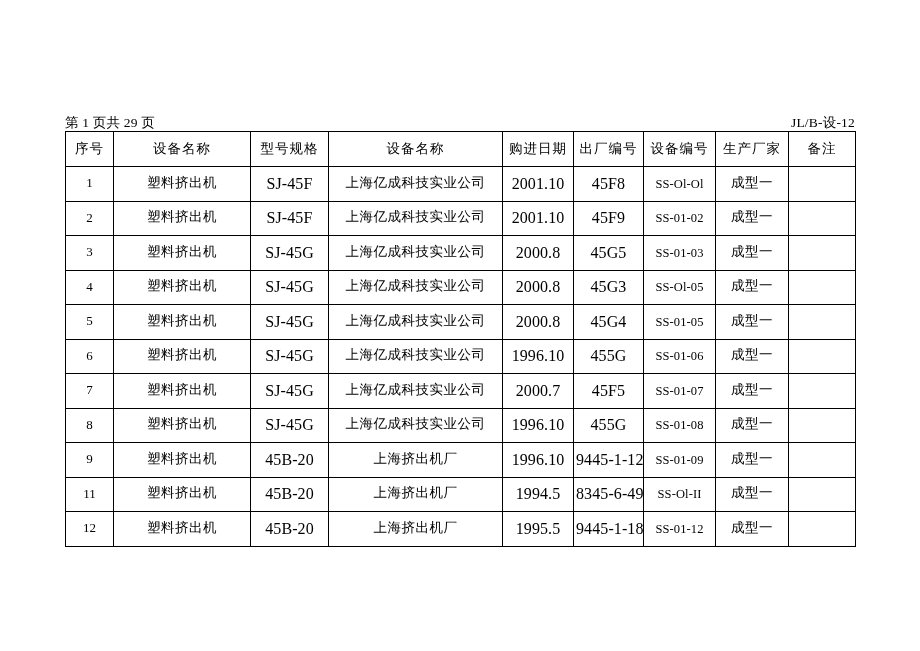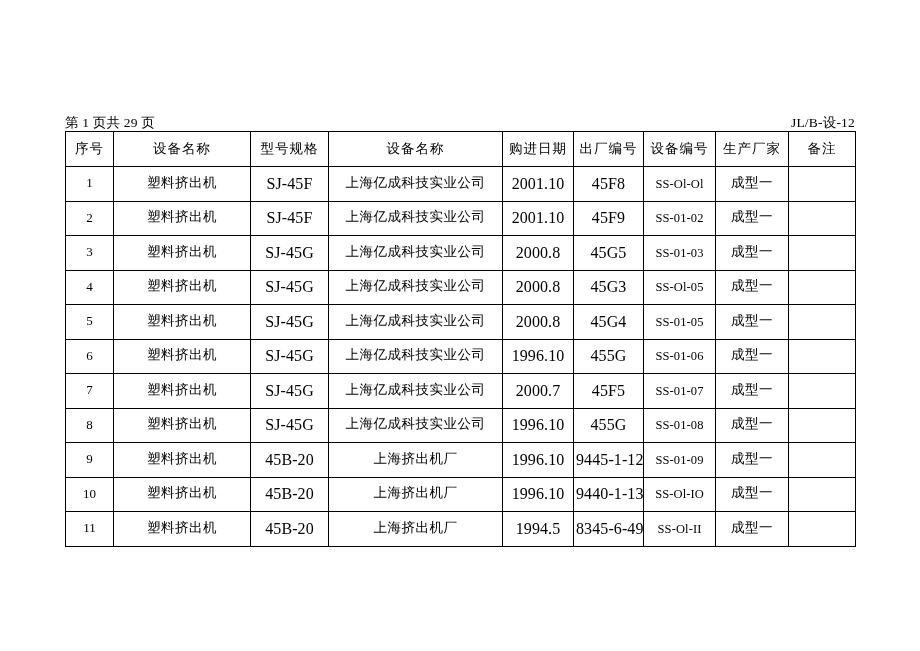--- a/index.html
+++ b/index.html
@@ -226,38 +226,38 @@
             <td class="name">塑料挤出机</td>
             <td class="model">45B-20</td>
             <td class="maker">上海挤出机厂</td>
             <td class="date">1996.10</td>
             <td class="factory">9445-1-12</td>
             <td class="devcode">SS-01-09</td>
             <td class="dept">成型一</td>
             <td class="remark"></td>
           </tr>
           <tr>
-            <td class="seq">10</td>
-            <td class="name">塑料挤出机</td>
-            <td class="model">45B-20</td>
-            <td class="maker">上海挤出机厂</td>
-            <td class="date">1996.10</td>
-            <td class="factory">9440-1-13</td>
-            <td class="devcode">SS-Ol-IO</td>
-            <td class="dept">成型一</td>
-            <td class="remark"></td>
-          </tr>
-          <tr>
             <td class="seq">11</td>
             <td class="name">塑料挤出机</td>
             <td class="model">45B-20</td>
             <td class="maker">上海挤出机厂</td>
             <td class="date">1994.5</td>
             <td class="factory">8345-6-49</td>
             <td class="devcode">SS-Ol-II</td>
             <td class="dept">成型一</td>
             <td class="remark"></td>
           </tr>
+          <tr>
+            <td class="seq">12</td>
+            <td class="name">塑料挤出机</td>
+            <td class="model">45B-20</td>
+            <td class="maker">上海挤出机厂</td>
+            <td class="date">1995.5</td>
+            <td class="factory">9445-1-18</td>
+            <td class="devcode">SS-01-12</td>
+            <td class="dept">成型一</td>
+            <td class="remark"></td>
+          </tr>
         </tbody>
     </table>
   </div>
 
 </div>
 
 </body></html>

